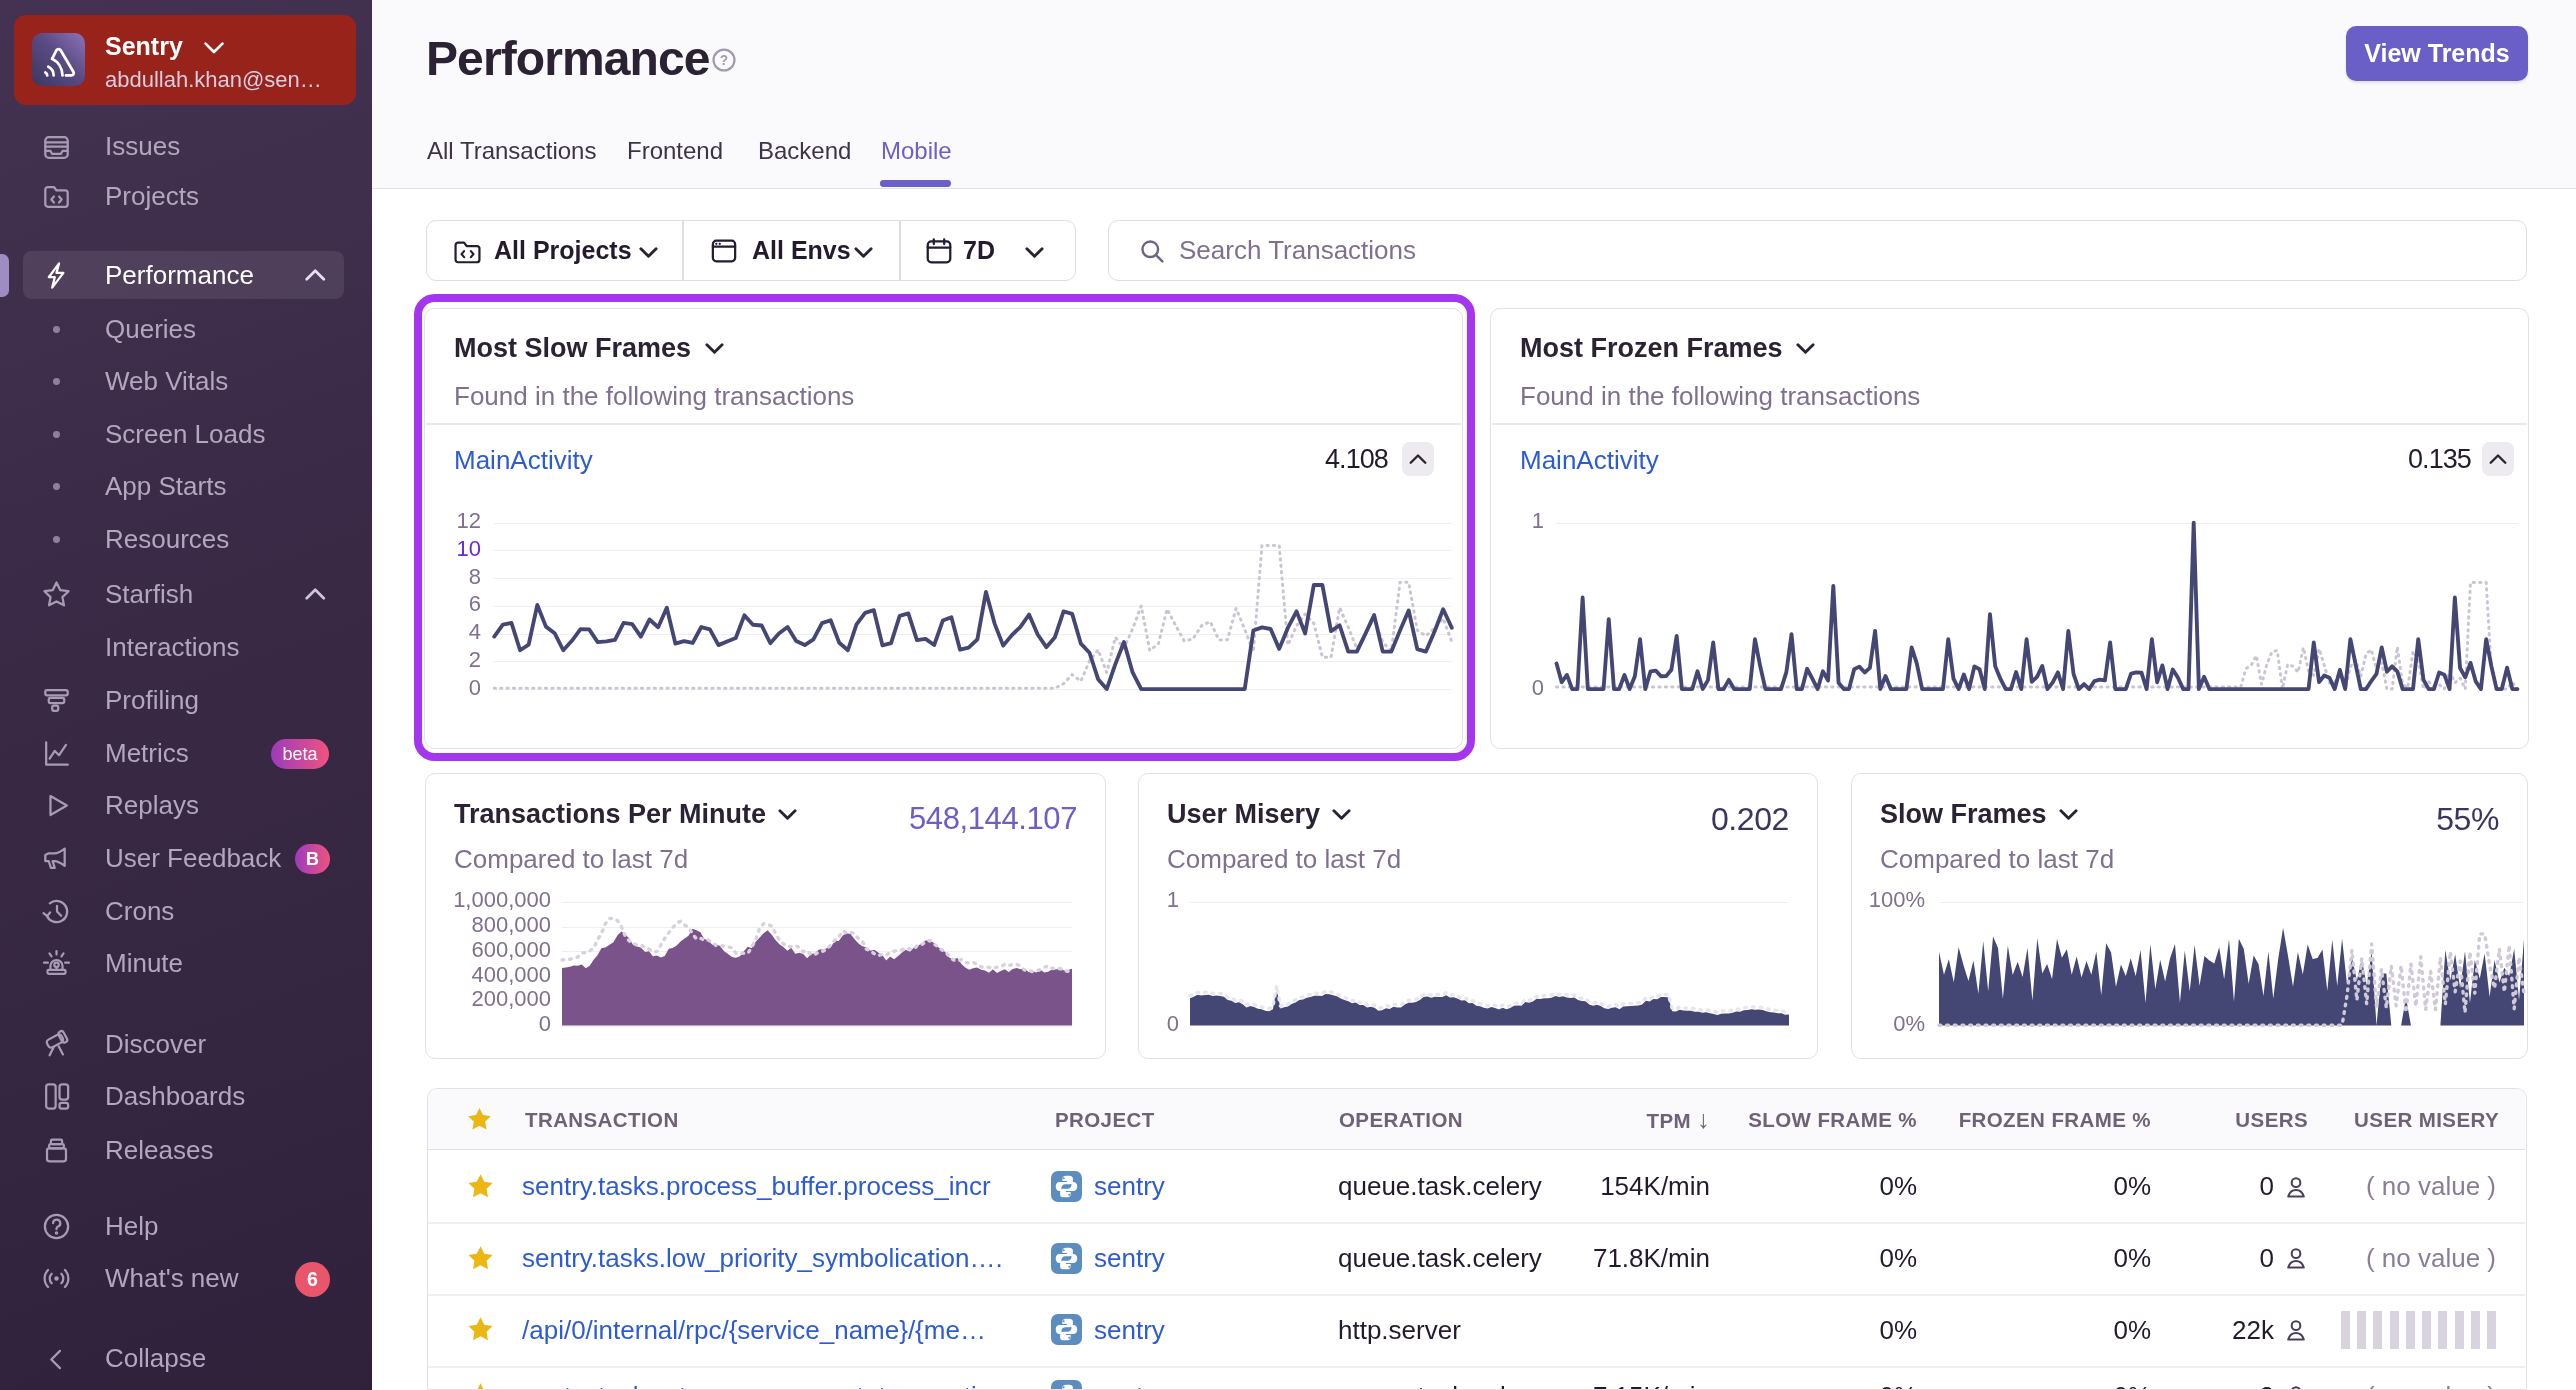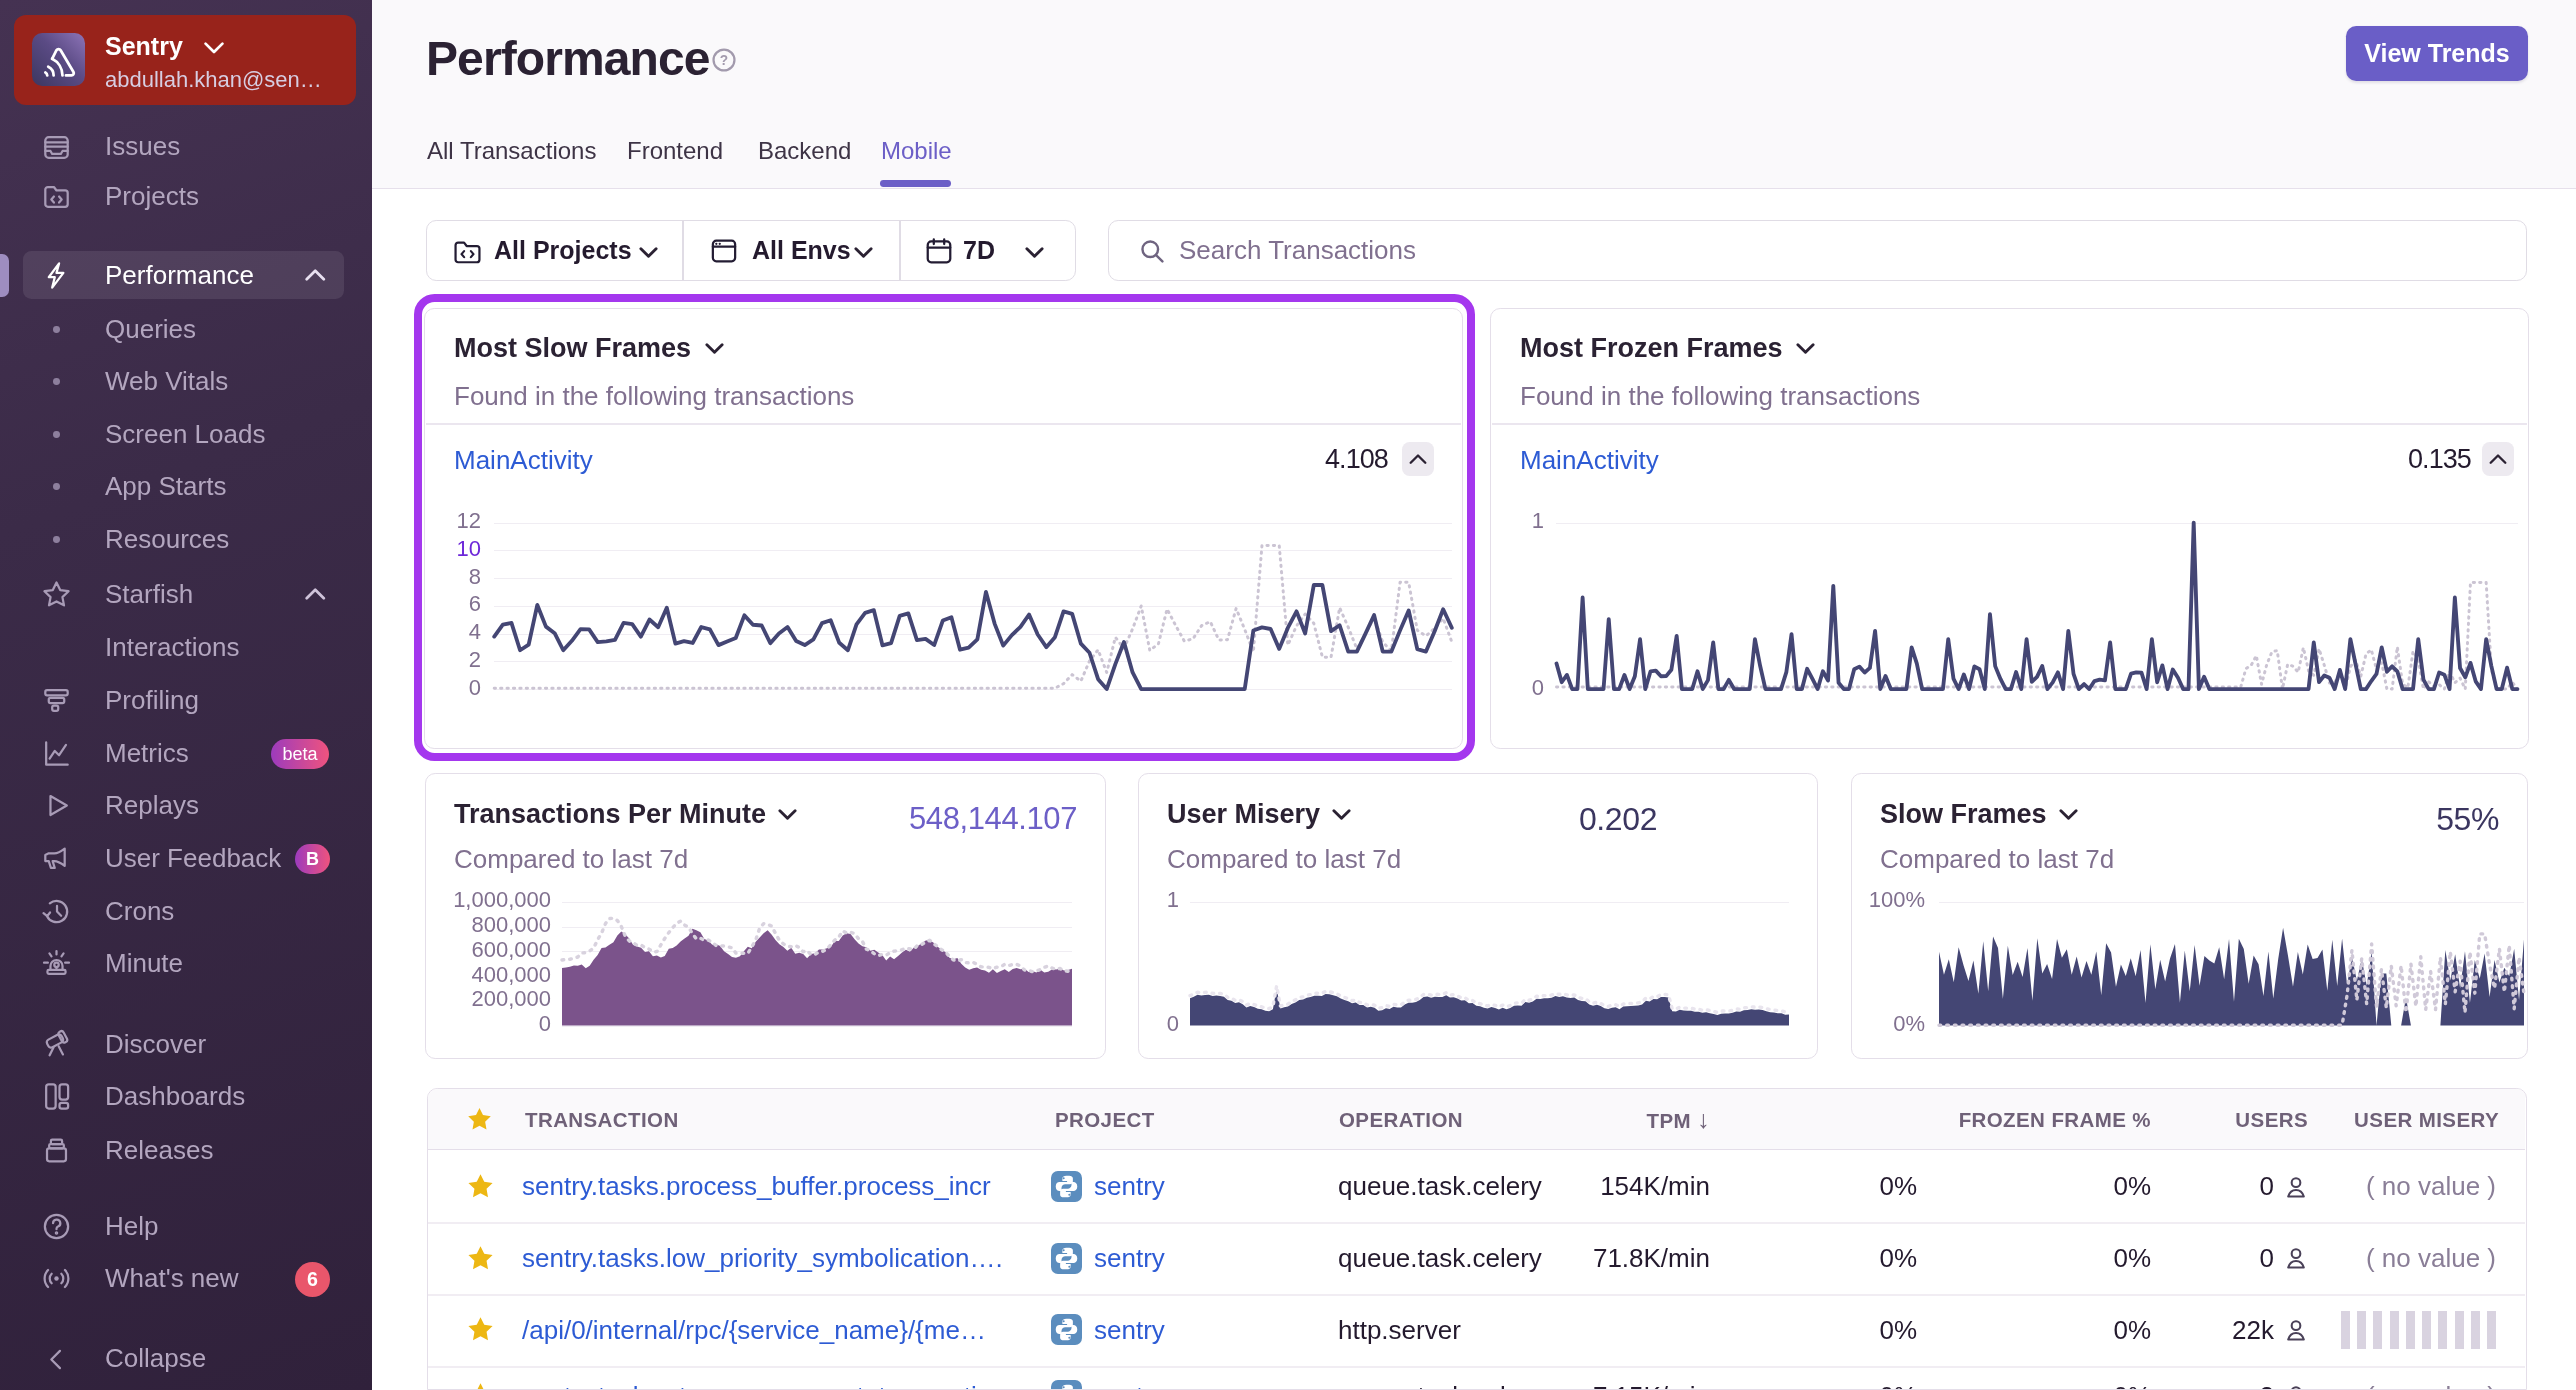--- a/index.html
+++ b/index.html
@@ -241,21 +241,21 @@
     </svg>
   </div>
 <div class="abs" style="left:735px;top:801px;width:342px;text-align:right;font-size:31px;letter-spacing:-0.4px;color:#6c5fc7;">548,144.107</div>
 <div class="abs" style="left:454px;top:844px;font-size:26px;color:#80708f;">Compared to last 7d</div>
 <div class="abs" style="left:1167px;top:799px;display:flex;align-items:center;gap:12px;">
     <span style="font-size:27px;font-weight:700;color:#2b2233;">User Misery</span>
     <svg width="19" height="11" viewBox="0 0 22 13" fill="none" stroke="#2b2233" stroke-width="3.4" stroke-linecap="round" stroke-linejoin="round">
       <path d="M2 2l9 9 9-9"></path>
     </svg>
   </div>
-<div class="abs" style="left:1447px;top:801px;width:342px;text-align:center;font-size:32px;letter-spacing:-0.4px;color:#3b3660;">0.202</div>
+<div class="abs" style="left:1447px;top:801px;width:342px;text-align:right;font-size:32px;letter-spacing:-0.4px;color:#3b3660;">0.202</div>
 <div class="abs" style="left:1167px;top:844px;font-size:26px;color:#80708f;">Compared to last 7d</div>
 <div class="abs" style="left:1880px;top:799px;display:flex;align-items:center;gap:12px;">
     <span style="font-size:27px;font-weight:700;color:#2b2233;">Slow Frames</span>
     <svg width="19" height="11" viewBox="0 0 22 13" fill="none" stroke="#2b2233" stroke-width="3.4" stroke-linecap="round" stroke-linejoin="round">
       <path d="M2 2l9 9 9-9"></path>
     </svg>
   </div>
 <div class="abs" style="left:2157px;top:801px;width:342px;text-align:right;font-size:32px;letter-spacing:-0.4px;color:#3b3660;">55%</div>
 <div class="abs" style="left:1880px;top:844px;font-size:26px;color:#80708f;">Compared to last 7d</div>
 <div class="abs" style="left:562px;top:902px;width:510px;height:1.3px;background:#f0edf3;"></div>
@@ -290,20 +290,21 @@
   </svg>
 <div class="abs" style="left:427px;top:1088px;width:2100px;height:302px;border:1.7px solid #e4dee9;border-radius:10.2px 10.2px 0 0;background:#fff;overflow:hidden;">
     <div class="abs" style="left:0;top:0;width:2097px;height:61px;background:#faf9fb;border-bottom:1.7px solid #e4dee9;"></div>
     <div class="abs" style="left:38px;top:17px;"><svg width="27" height="27" viewBox="0 0 34 34">
         <path d="M17 2.5l4.4 8.9 9.8 1.4-7.1 6.9 1.7 9.8L17 24.9l-8.8 4.6 1.7-9.8-7.1-6.9 9.8-1.4z" fill="#edb713"></path>
       </svg></div>
     <div class="abs" style="left:97px;top:0;height:61px;line-height:61px;font-size:20.5px;font-weight:700;letter-spacing:0.4px;color:#6f6178;">TRANSACTION</div>
     <div class="abs" style="left:627px;top:0;height:61px;line-height:61px;font-size:20.5px;font-weight:700;letter-spacing:0.4px;color:#6f6178;">PROJECT</div>
     <div class="abs" style="left:911px;top:0;height:61px;line-height:61px;font-size:20.5px;font-weight:700;letter-spacing:0.4px;color:#6f6178;">OPERATION</div>
     <div class="abs" style="left:1026px;top:0;width:256px;text-align:right;height:61px;line-height:61px;font-size:20.5px;font-weight:700;letter-spacing:0.4px;color:#6f6178;">TPM <span style="font-size:25px;">↓</span></div>
+    <div class="abs" style="left:1233px;top:0;width:256px;text-align:right;height:61px;line-height:61px;font-size:20.5px;font-weight:700;letter-spacing:0.4px;color:#6f6178;">SLOW FRAME %</div>
     <div class="abs" style="left:1624px;top:0;width:256px;text-align:right;height:61px;line-height:61px;font-size:20.5px;font-weight:700;letter-spacing:0.4px;color:#6f6178;">USERS</div>
     <div class="abs" style="left:1467px;top:0;width:256px;text-align:right;height:61px;line-height:61px;font-size:20.5px;font-weight:700;letter-spacing:0.4px;color:#6f6178;">FROZEN FRAME %</div>
     <div class="abs" style="left:1815px;top:0;width:256px;text-align:right;height:61px;line-height:61px;font-size:20.5px;font-weight:700;letter-spacing:0.4px;color:#6f6178;">USER MISERY</div>
     <div class="abs" style="left:38px;top:83px;"><svg width="29" height="29" viewBox="0 0 34 34">
         <path d="M17 2.5l4.4 8.9 9.8 1.4-7.1 6.9 1.7 9.8L17 24.9l-8.8 4.6 1.7-9.8-7.1-6.9 9.8-1.4z" fill="#edb713"></path>
       </svg></div>
     <div class="abs" style="left:94px;top:61px;height:72px;line-height:72px;font-size:26px;color:#2d5bd4;">sentry.tasks.process_buffer.process_incr</div>
     <div class="abs" style="left:623px;top:82px;"><svg width="31" height="31" viewBox="0 0 36 36">
         <rect x="0" y="0" width="36" height="36" rx="8" fill="#5b8dbe"></rect>
         <path d="M17.8 5.5c-2.7 0-4.6 1-4.6 3v3h5.5v1.2H9.9c-2.4 0-4.4 1.7-4.4 5.2 0 3.4 2 5.3 4.4 5.3h2.3v-3.4c0-2.3 2-4.3 4.4-4.3h5.4c1.9 0 3.4-1.5 3.4-3.5V8.5c0-2-1.9-3-4.2-3z" fill="#fff"></path>

